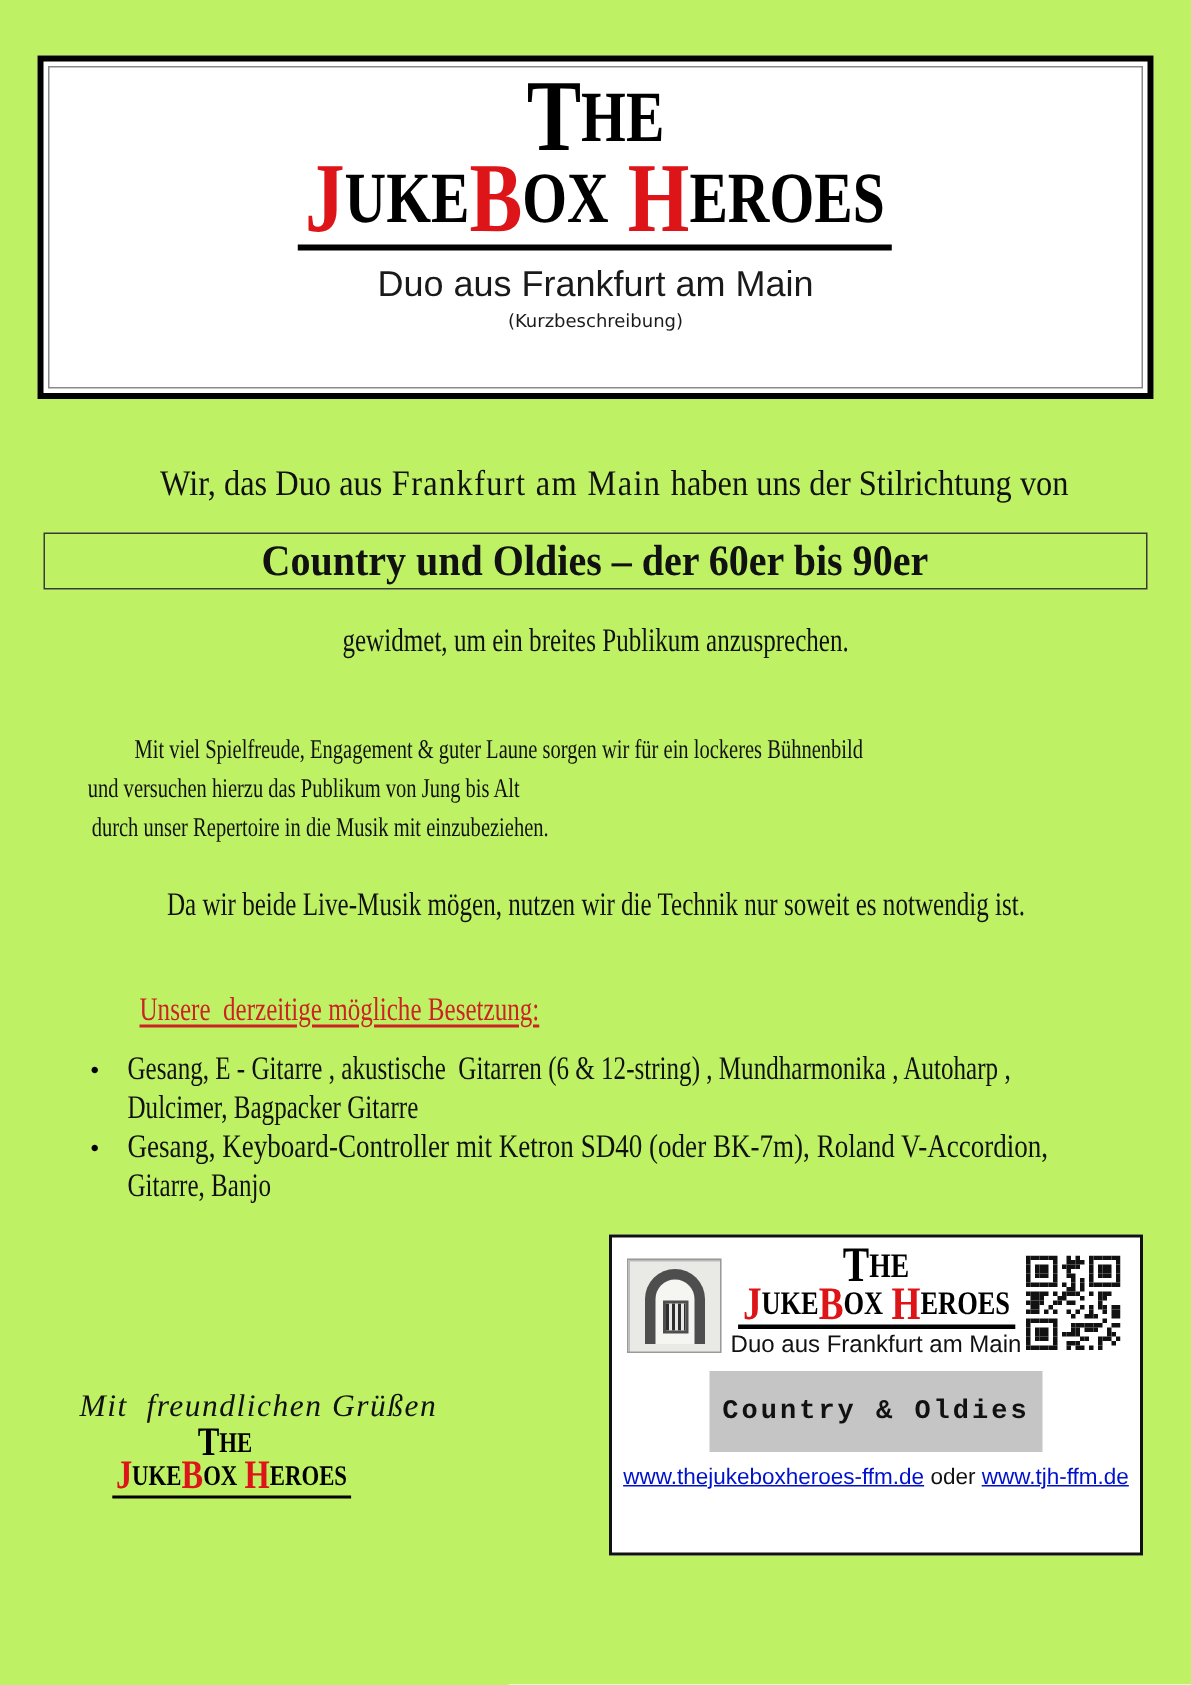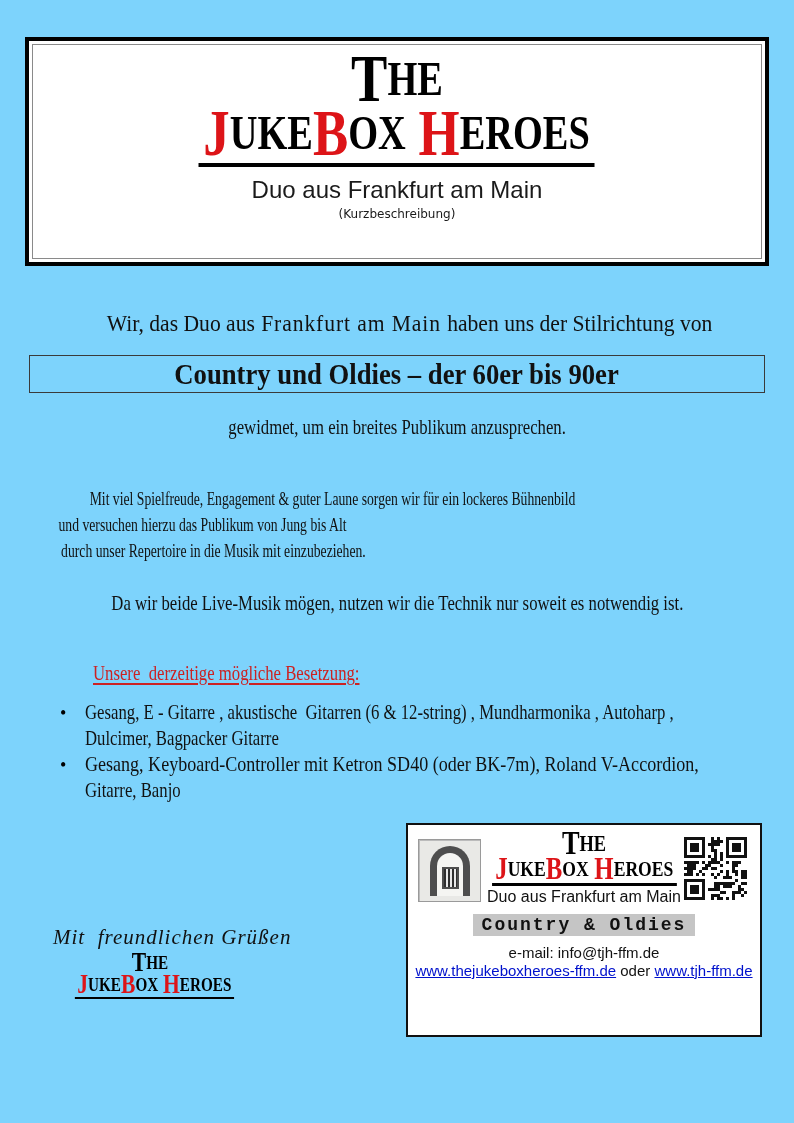--- a/index.html
+++ b/index.html
@@ -1,19 +1,19 @@
 <!DOCTYPE html>
 <html style="--logo-red: #dd1418; --heading-red: #cc2222; --link-blue: #0011cc; --genre-bg: #c5c5c5;"><head>
 <meta charset="utf-8">
 <style>
   * { margin:0; padding:0; box-sizing:border-box; }
   html,body { background:#fff; }
   .page {
     position:relative; width:794px; height:1123px; margin:0 auto;
-    background:#7dd3fc; font-family:"Liberation Serif", serif; color:#111;
+    background:#bef264; font-family:"Liberation Serif", serif; color:#111;
     overflow:hidden;
   }
 
   
   .cond { display:inline-block; white-space:pre; transform:scaleX(0.76); transform-origin:center bottom; }
   .cond-left { transform-origin:left bottom; }
   .cond-90 { transform:scaleX(0.90); }
   .cond-82 { transform:scaleX(0.82); }
   .cond-92 { transform:scaleX(0.92); }
 
@@ -61,21 +61,21 @@
   .bullet-line { display:block; }
 
   
   .closing { position:absolute; left:53px; top:925px; font-style:italic; font-size:21px; letter-spacing:1px; white-space:pre; }
   .small-logo { position:absolute; left:55px; top:953px; width:190px; }
 
   
   .card { position:absolute; left:406px; top:823px; width:356px; height:214px; border:2px solid #111; background:#fff; text-align:center; font-family:"Liberation Sans", sans-serif; }
   .card .cardlogo { margin-top:7px; }
   .card-sub { font-size:16px; margin-top:2px; color:#111; }
-  .card-genre { display:inline-block; margin-top:8px; font-family:"Liberation Mono", monospace; font-weight:bold; font-size:18px; letter-spacing:2px; background:var(--genre-bg); padding:1px 9px; color:#111; }
+  .card-genre { display:inline-block; margin-top:8px; font-family:"Liberation Mono", monospace; font-weight:bold; font-size:18px; letter-spacing:2px; background:var(--genre-bg); padding:17px 9px; color:#111; }
   .card-contact { margin-top:8px; font-size:15px; line-height:17px; color:#111; }
   .card-links { font-size:15px; margin-top:1px; white-space:nowrap; }
   .card-links a { color:var(--link-blue); text-decoration:underline; }
   .card-links .sep { color:#111; }
 
   .jukebox { position:absolute; left:10px; top:14px; width:63px; height:63px; background:#e9e9e6; border:1px solid #9a9a9a; box-shadow:1px 1px 0 #bbb inset; }
   .jukebox .arch { position:absolute; left:11px; top:6px; width:40px; height:50px; border:7px solid #4e4e4e; border-bottom:none; border-radius:20px 20px 0 0; background:#f5f5f2; }
   .jukebox .grille { position:absolute; left:23px; top:27px; width:17px; height:22px; border:2px solid #4e4e4e; background:repeating-linear-gradient(90deg,#2e2e2e 0 2px,#e8e8e8 2px 4px); }
 
   .qr { position:absolute; right:12px; top:12px; width:65px; height:65px; background:#fff; }
@@ -367,21 +367,20 @@
           <rect x="48" y="60" width="3" height="3" fill="#111"></rect>
         </svg></div>
 
     <div class="logo cardlogo">
       <span class="logo-the"><span class="t-big">T</span><span>HE</span></span>
       <span class="logo-name"><span class="red big">J</span><span>UKE</span><span class="red big">B</span><span>OX</span><span class="gap"></span><span class="red big">H</span><span>EROES</span></span>
     </div>
     <div class="card-sub">Duo aus Frankfurt am Main</div>
     <div><span class="card-genre">Country &amp; Oldies</span></div>
     <div class="card-contact">
-      <div>e-mail: info@tjh-ffm.de</div>
       <div class="card-links">
         <a href="#">www.thejukeboxheroes-ffm.de</a>
         <span class="sep">oder</span>
         <a href="#">www.tjh-ffm.de</a>
       </div>
     </div>
   </div>
 
 </div>
 

